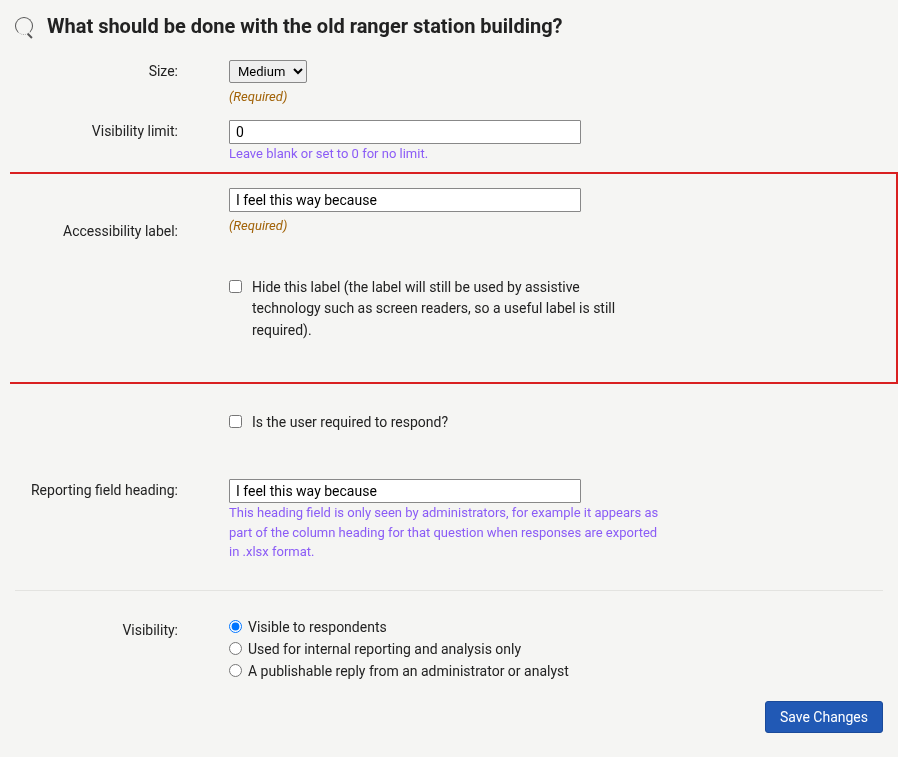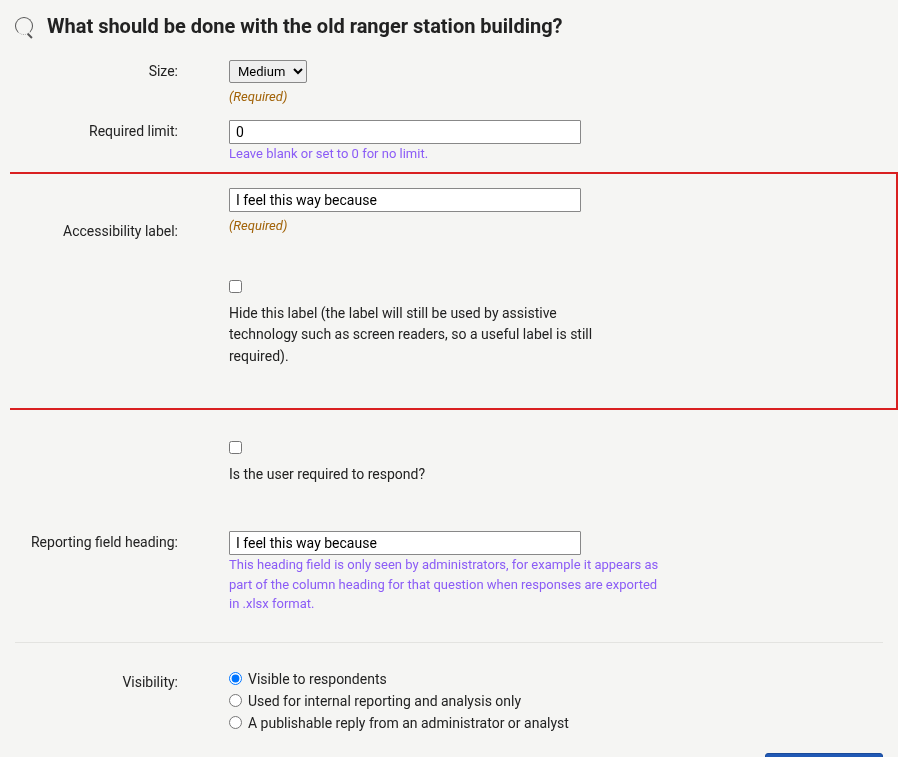--- a/index.html
+++ b/index.html
@@ -112,21 +112,20 @@
       font-size: 13px;
       margin-top: 0;
       line-height: 1.5;
       display: block;
     }
     .checkbox-row {
       display: flex;
       align-items: flex-start;
       gap: 10px;
       margin-top: 44px;
-      flex-direction: column;
     }
     .checkbox-row.tight {
       margin-top: 0;
     }
     .checkbox-row input[type="checkbox"] {
       margin-top: 3px;
       width: 13px;
       height: 13px;
     }
     .checkbox-label {
@@ -187,21 +186,21 @@
       <select>
         <option>Small</option>
         <option selected="">Medium</option>
         <option>Large</option>
       </select>
       <span class="required">(Required)</span>
     </div>
   </div>
 
   <div class="form-row">
-    <div class="label-col">Required limit:</div>
+    <div class="label-col">Visibility limit:</div>
     <div class="field-col">
       <input type="text" value="0" style="">
       <span class="hint">Leave blank or set to 0 for no limit.</span>
     </div>
   </div>
 
   <div class="form-row highlighted">
     <div class="label-col">Accessibility label:</div>
     <div class="field-col">
       <input type="text" value="I feel this way because" style="">

